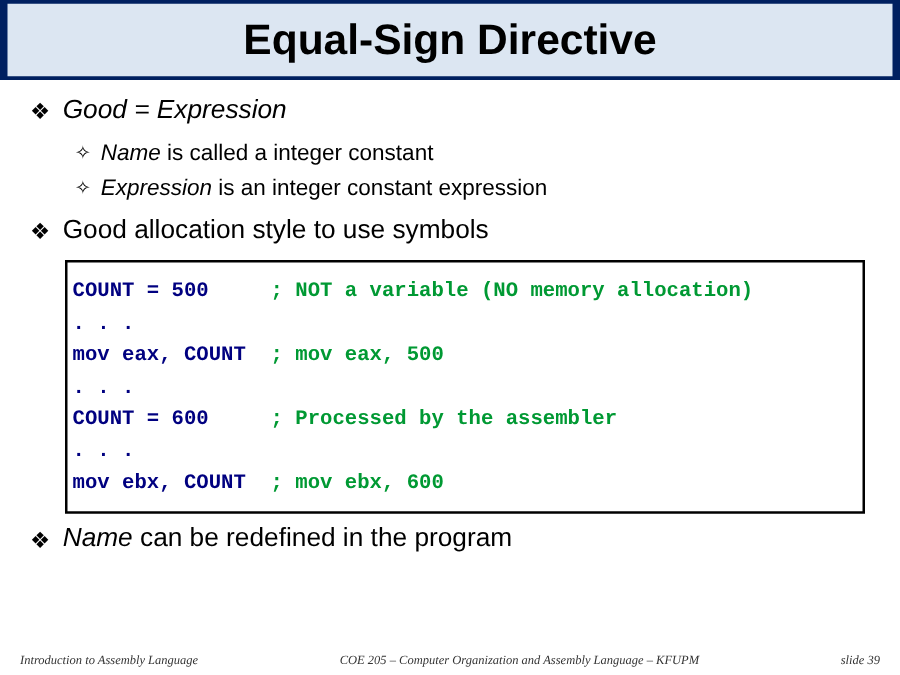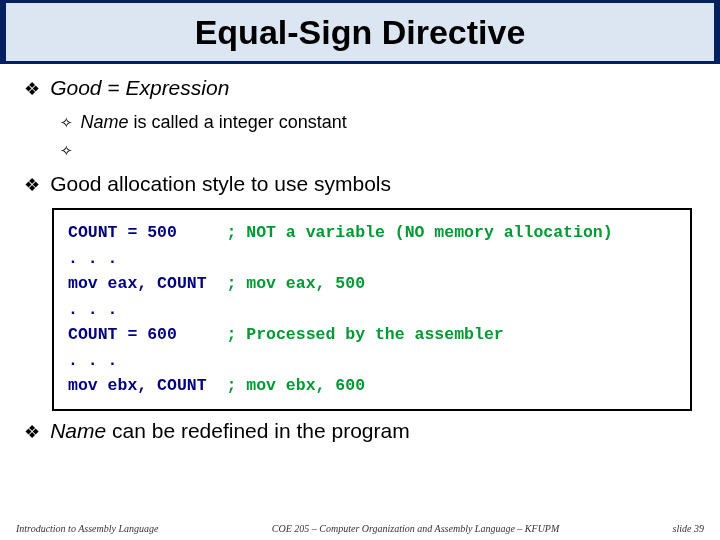--- a/index.html
+++ b/index.html
@@ -54,21 +54,21 @@
   .subdia {
     color: #000;
     margin-right: 8px;
     font-size: 15px;
     line-height: 22px;
   }
   .italic { font-style: italic; }
   .codebox {
     border: 2px solid #000;
     margin: 4px 4px 8px 28px;
-    padding: 10px 14px;
+    padding: 10px 4px;
     font-family: "Courier New", monospace;
     font-size: 16.5px;
     font-weight: bold;
     line-height: 1.55;
     color: #000080;
   }
   .code-row { white-space: pre; }
   .green { color: #009933; }
   .footer {
     position: absolute;
@@ -100,20 +100,23 @@
 
   <div class="sub-line">
     <span class="subdia">✧</span>
     <span>
       <span class="italic">Name</span><span> is called a integer constant</span>
     </span>
   </div>
 
   <div class="sub-line">
     <span class="subdia">✧</span>
+    <span>
+      <span class="italic">Expression</span><span> is an integer constant expression</span>
+    </span>
   </div>
 
   <div class="bullet-line" style="margin-top:10px;">
     <span class="dia">❖</span>
     <span>Good allocation style to use symbols</span>
   </div>
 
   <div class="codebox">
     <div class="code-row"><span>COUNT = 500     </span><span class="green">; NOT a variable (NO memory allocation)</span></div>
     <div class="code-row">. . .</div>

